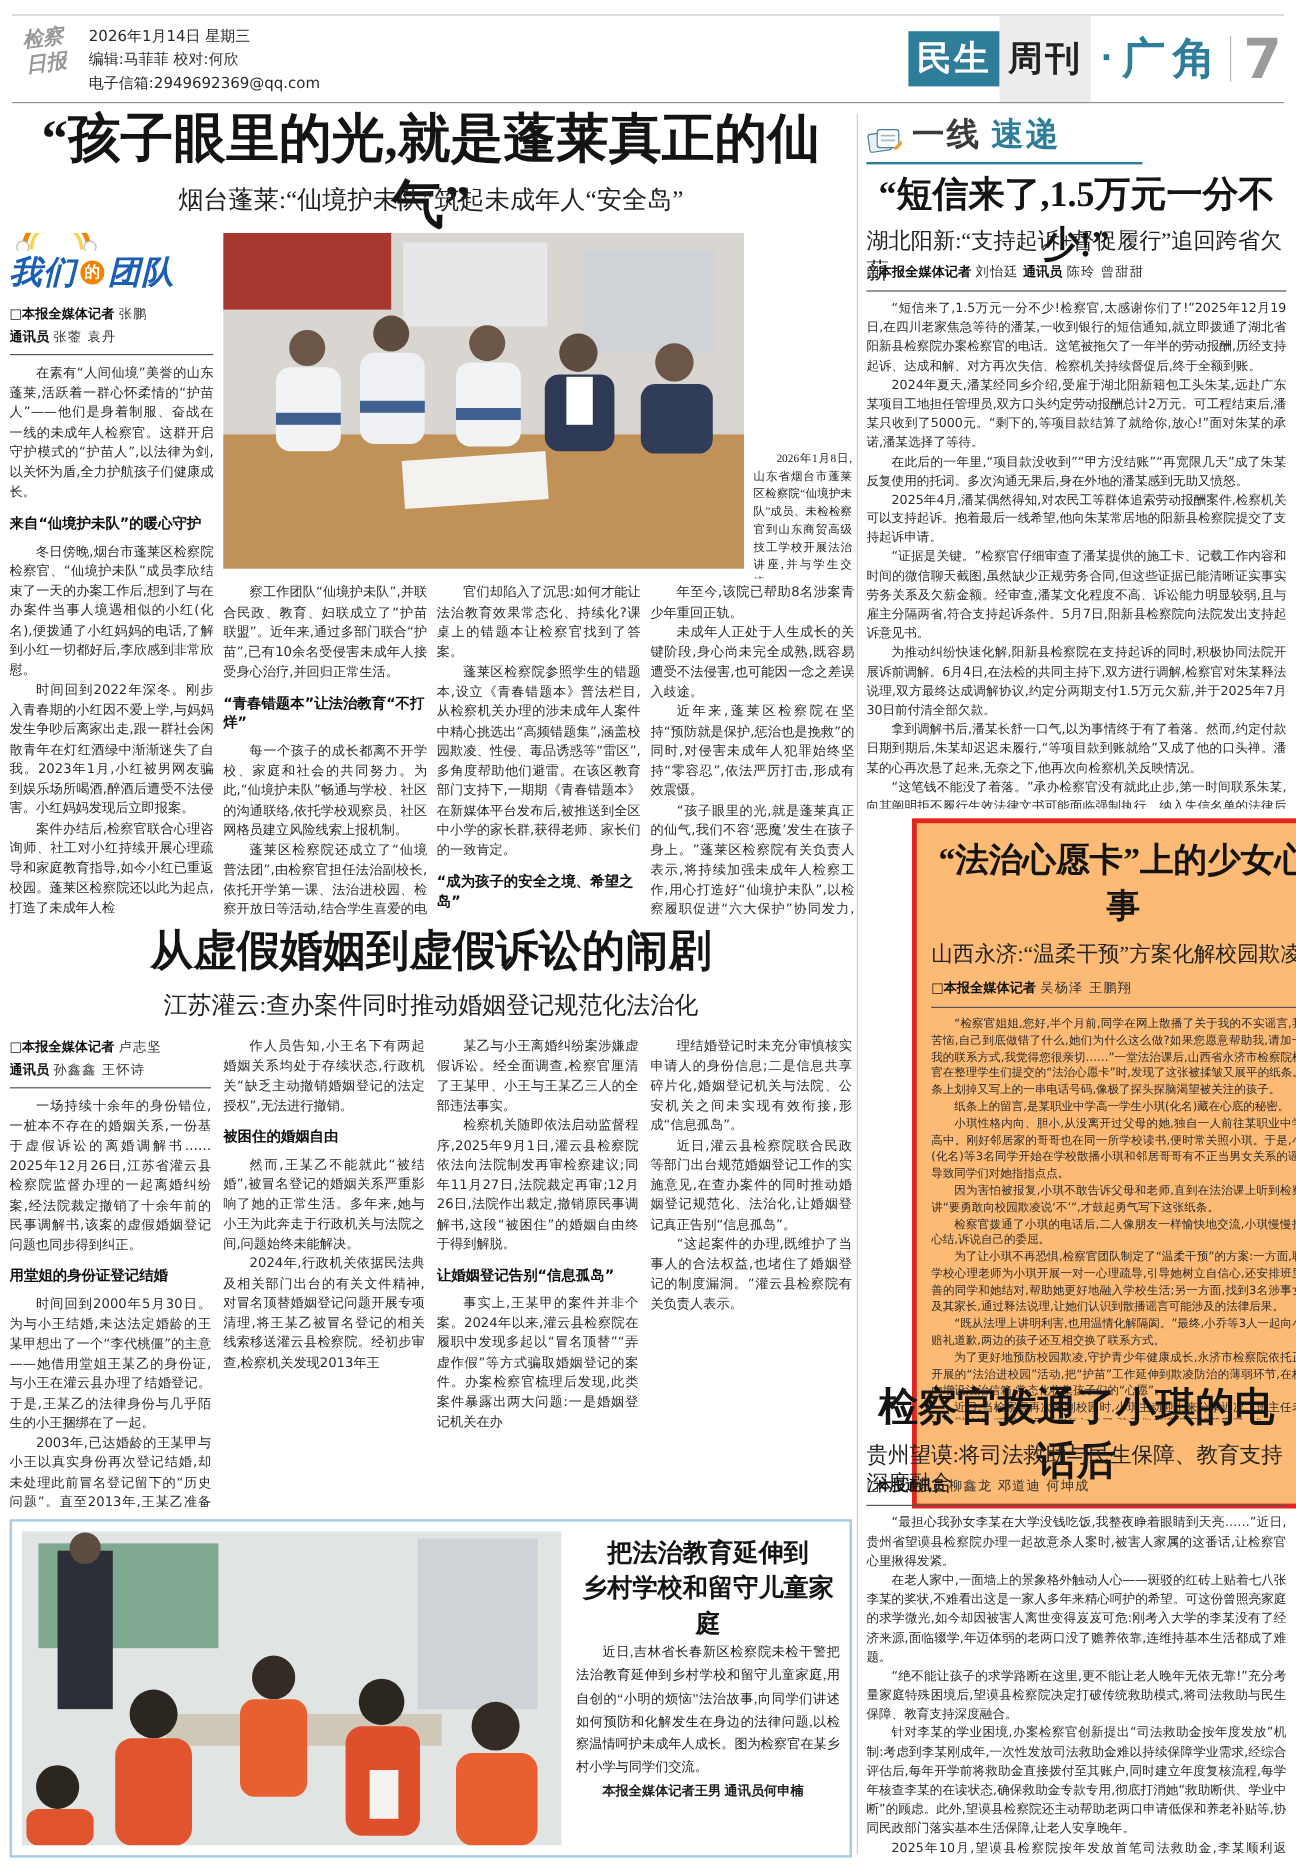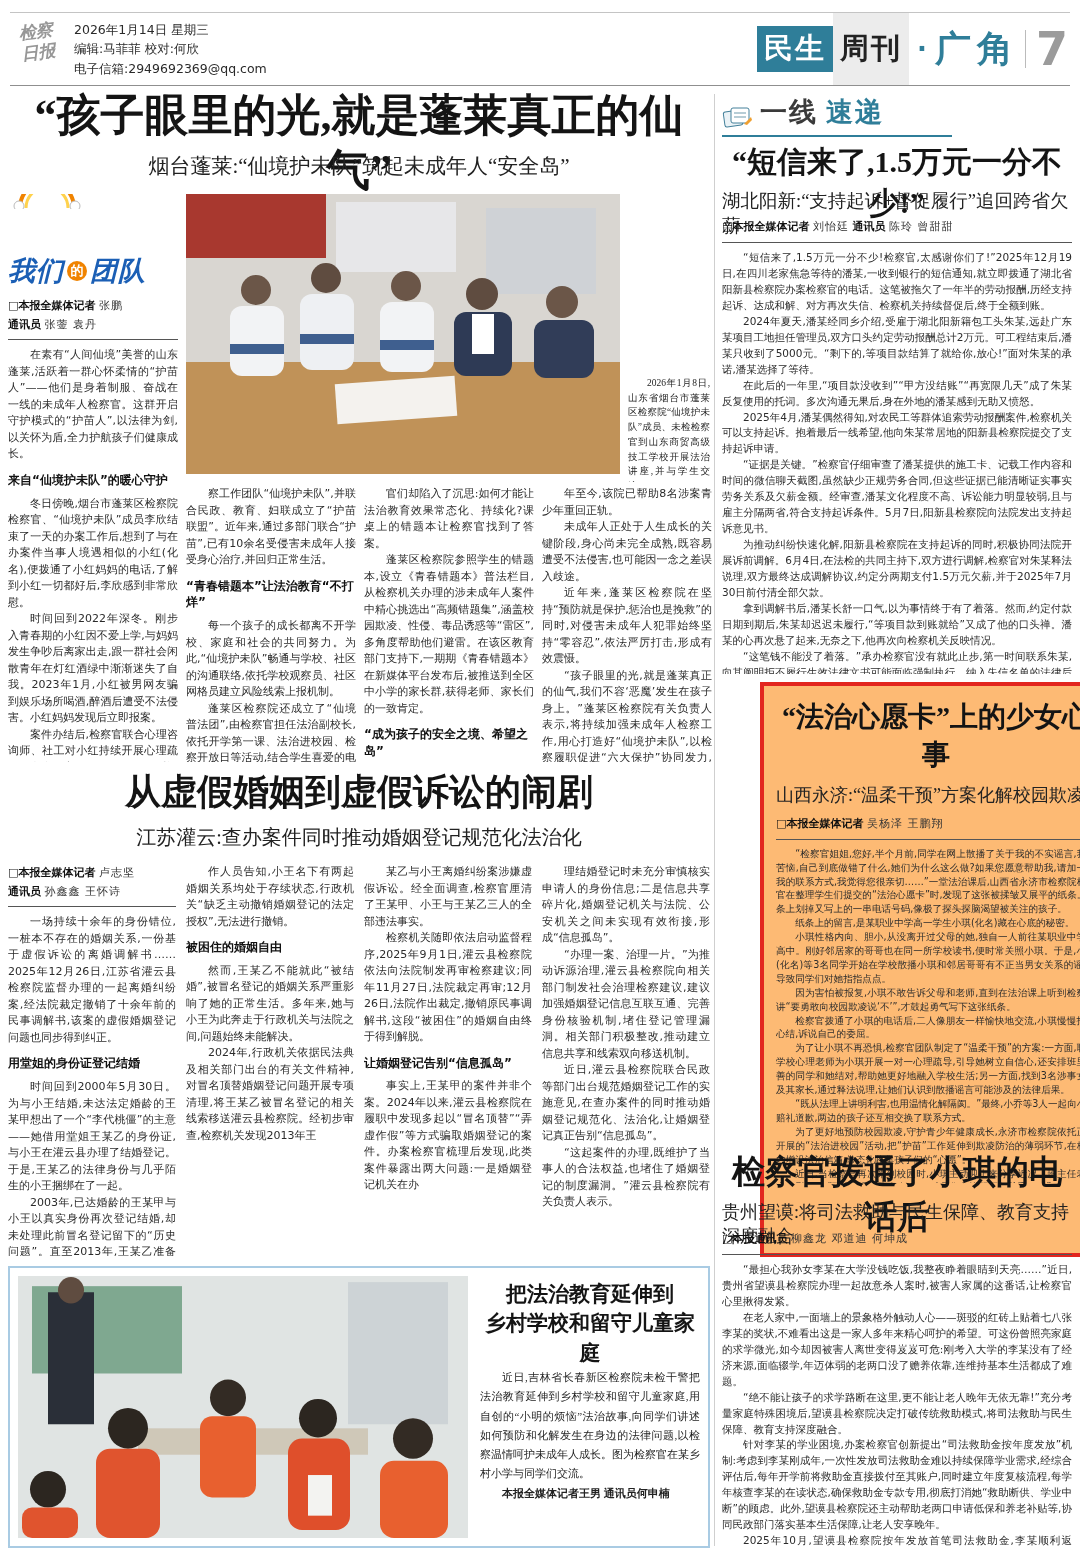--- a/index.html
+++ b/index.html
@@ -48,21 +48,21 @@
   .lead-col{ position:absolute; top:0; bottom:0; width:170px; overflow:hidden; }
   .lead-col1{ left:0; }
   .lead-col2{ left:178px; top:292px; }
   .lead-col3{ left:356px; top:292px; }
   .lead-col4{ left:534px; top:292px; }
   .lead-photo{ position:absolute; left:178px; top:0; width:434px; height:280px; }
   .lead-caption{ position:absolute; left:620px; top:182px; width:82px; height:106px; overflow:hidden;
     font-size:9.5px; line-height:1.55; text-align:justify; text-indent:2em;
     font-family:"Liberation Serif","DejaVu Serif",serif; color:#1d1d1d; }
 
-  .team-badge{ display:flex; flex-direction:column; align-items:flex-start; margin-bottom:8px;gap:44px; }
+  .team-badge{ display:flex; flex-direction:column; align-items:flex-start; margin-bottom:8px; }
   .team-text{ display:flex; align-items:center; font-style:italic; font-weight:bold; }
   .team-b{ color:#1b5fb5; font-size:27px; letter-spacing:1px; }
   .team-de{ background:#f08300; color:#fff; font-size:13px; width:20px; height:20px; border-radius:50%;
     display:flex; align-items:center; justify-content:center; margin:0 3px; font-style:normal; }
 
   
   .vrule{ position:absolute; left:714px; top:94px; bottom:8px; width:1px; background:#cfcfcf; }
 
   
   .mar-headline{ position:absolute; left:8px; top:768px; width:702px; text-align:center;
@@ -251,21 +251,20 @@
       <div>
           <p class="para">某乙与小王离婚纠纷案涉嫌虚假诉讼。经全面调查,检察官厘清了王某甲、小王与王某乙三人的全部违法事实。</p>
           <p class="para">检察机关随即依法启动监督程序,2025年9月1日,灌云县检察院依法向法院制发再审检察建议;同年11月27日,法院裁定再审;12月26日,法院作出裁定,撤销原民事调解书,这段“被困住”的婚姻自由终于得到解脱。</p>
           <p class="col-subhead">让婚姻登记告别“信息孤岛”</p>
           <p class="para">事实上,王某甲的案件并非个案。2024年以来,灌云县检察院在履职中发现多起以“冒名顶替”“弄虚作假”等方式骗取婚姻登记的案件。办案检察官梳理后发现,此类案件暴露出两大问题:一是婚姻登记机关在办</p>
         </div>
     </div>
     <div class="mar-col">
       <div>
           <p class="para">理结婚登记时未充分审慎核实申请人的身份信息;二是信息共享碎片化,婚姻登记机关与法院、公安机关之间未实现有效衔接,形成“信息孤岛”。</p>
-          <p class="para">“办理一案、治理一片。”为推动诉源治理,灌云县检察院向相关部门制发社会治理检察建议,建议加强婚姻登记信息互联互通、完善身份核验机制,堵住登记管理漏洞。相关部门积极整改,推动建立信息共享和线索双向移送机制。</p>
           <p class="para">近日,灌云县检察院联合民政等部门出台规范婚姻登记工作的实施意见,在查办案件的同时推动婚姻登记规范化、法治化,让婚姻登记真正告别“信息孤岛”。</p>
           <p class="para">“这起案件的办理,既维护了当事人的合法权益,也堵住了婚姻登记的制度漏洞。”灌云县检察院有关负责人表示。</p>
         </div>
     </div>
   </div>
 
   <div class="feature">
     <svg class="feature-photo" viewBox="0 0 450 258" preserveAspectRatio="none">
       <rect width="450" height="258" fill="#e0e4e3"></rect>
       <rect x="14" y="10" width="150" height="86" fill="#7fa890"></rect>

